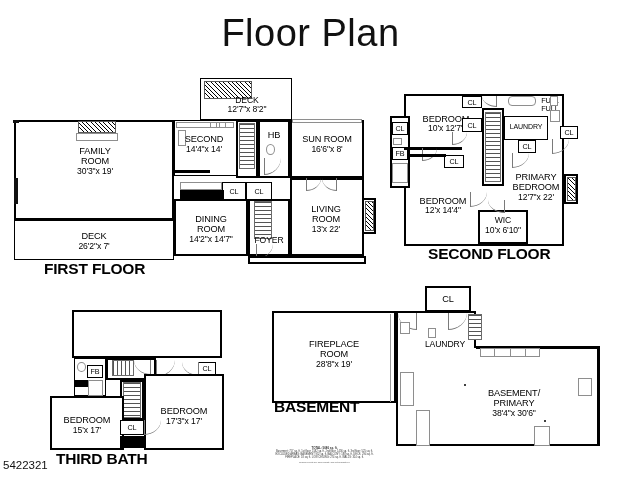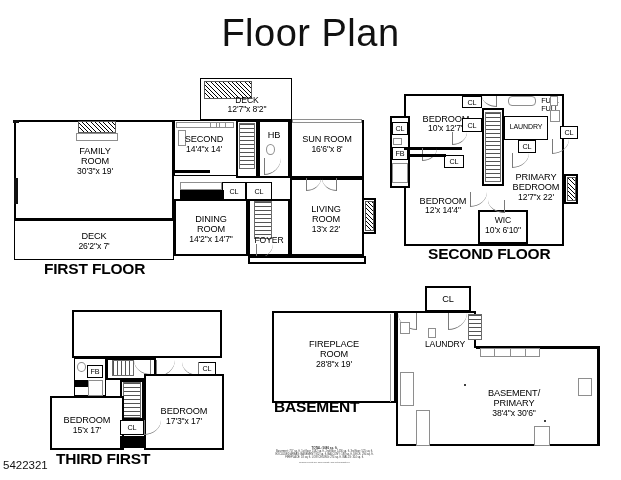--- a/index.html
+++ b/index.html
@@ -222,21 +222,21 @@
   <div class="rtxt" style="left:6px;top:116px;width:70px;">15'x 17'</div>
 
   <div class="out" style="left:98px;top:64px;width:80px;height:76px;"></div>
   <div class="rtxt big" style="left:100px;top:96px;width:76px;">BEDROOM</div>
   <div class="rtxt" style="left:100px;top:107px;width:76px;">17'3"x 17'</div>
 
   <div class="cbox" style="left:74px;top:110px;width:24px;height:15px;">CL</div>
   <div class="w" style="left:74px;top:126px;width:26px;height:12px;"></div>
   <div class="door" style="left:98px;top:110px;width:16px;height:14px;"></div>
 </div>
-<div class="floor-label" style="left:56px;top:450px;">THIRD FIRST</div>
+<div class="floor-label" style="left:56px;top:450px;">THIRD BATH</div>
 
 <div class="plan" style="left:272px;top:286px;width:330px;height:160px;">
 
   <div class="out" style="left:153px;top:0px;width:46px;height:26px;"></div>
   <div class="rtxt big" style="left:153px;top:8px;width:46px;">CL</div>
 
   <div class="out" style="left:0px;top:25px;width:124px;height:92px;"></div>
   <div class="rtxt big" style="left:2px;top:53px;width:120px;">FIREPLACE</div>
   <div class="rtxt big" style="left:2px;top:63px;width:120px;">ROOM</div>
   <div class="rtxt" style="left:2px;top:74px;width:120px;">28'8"x 19'</div>

